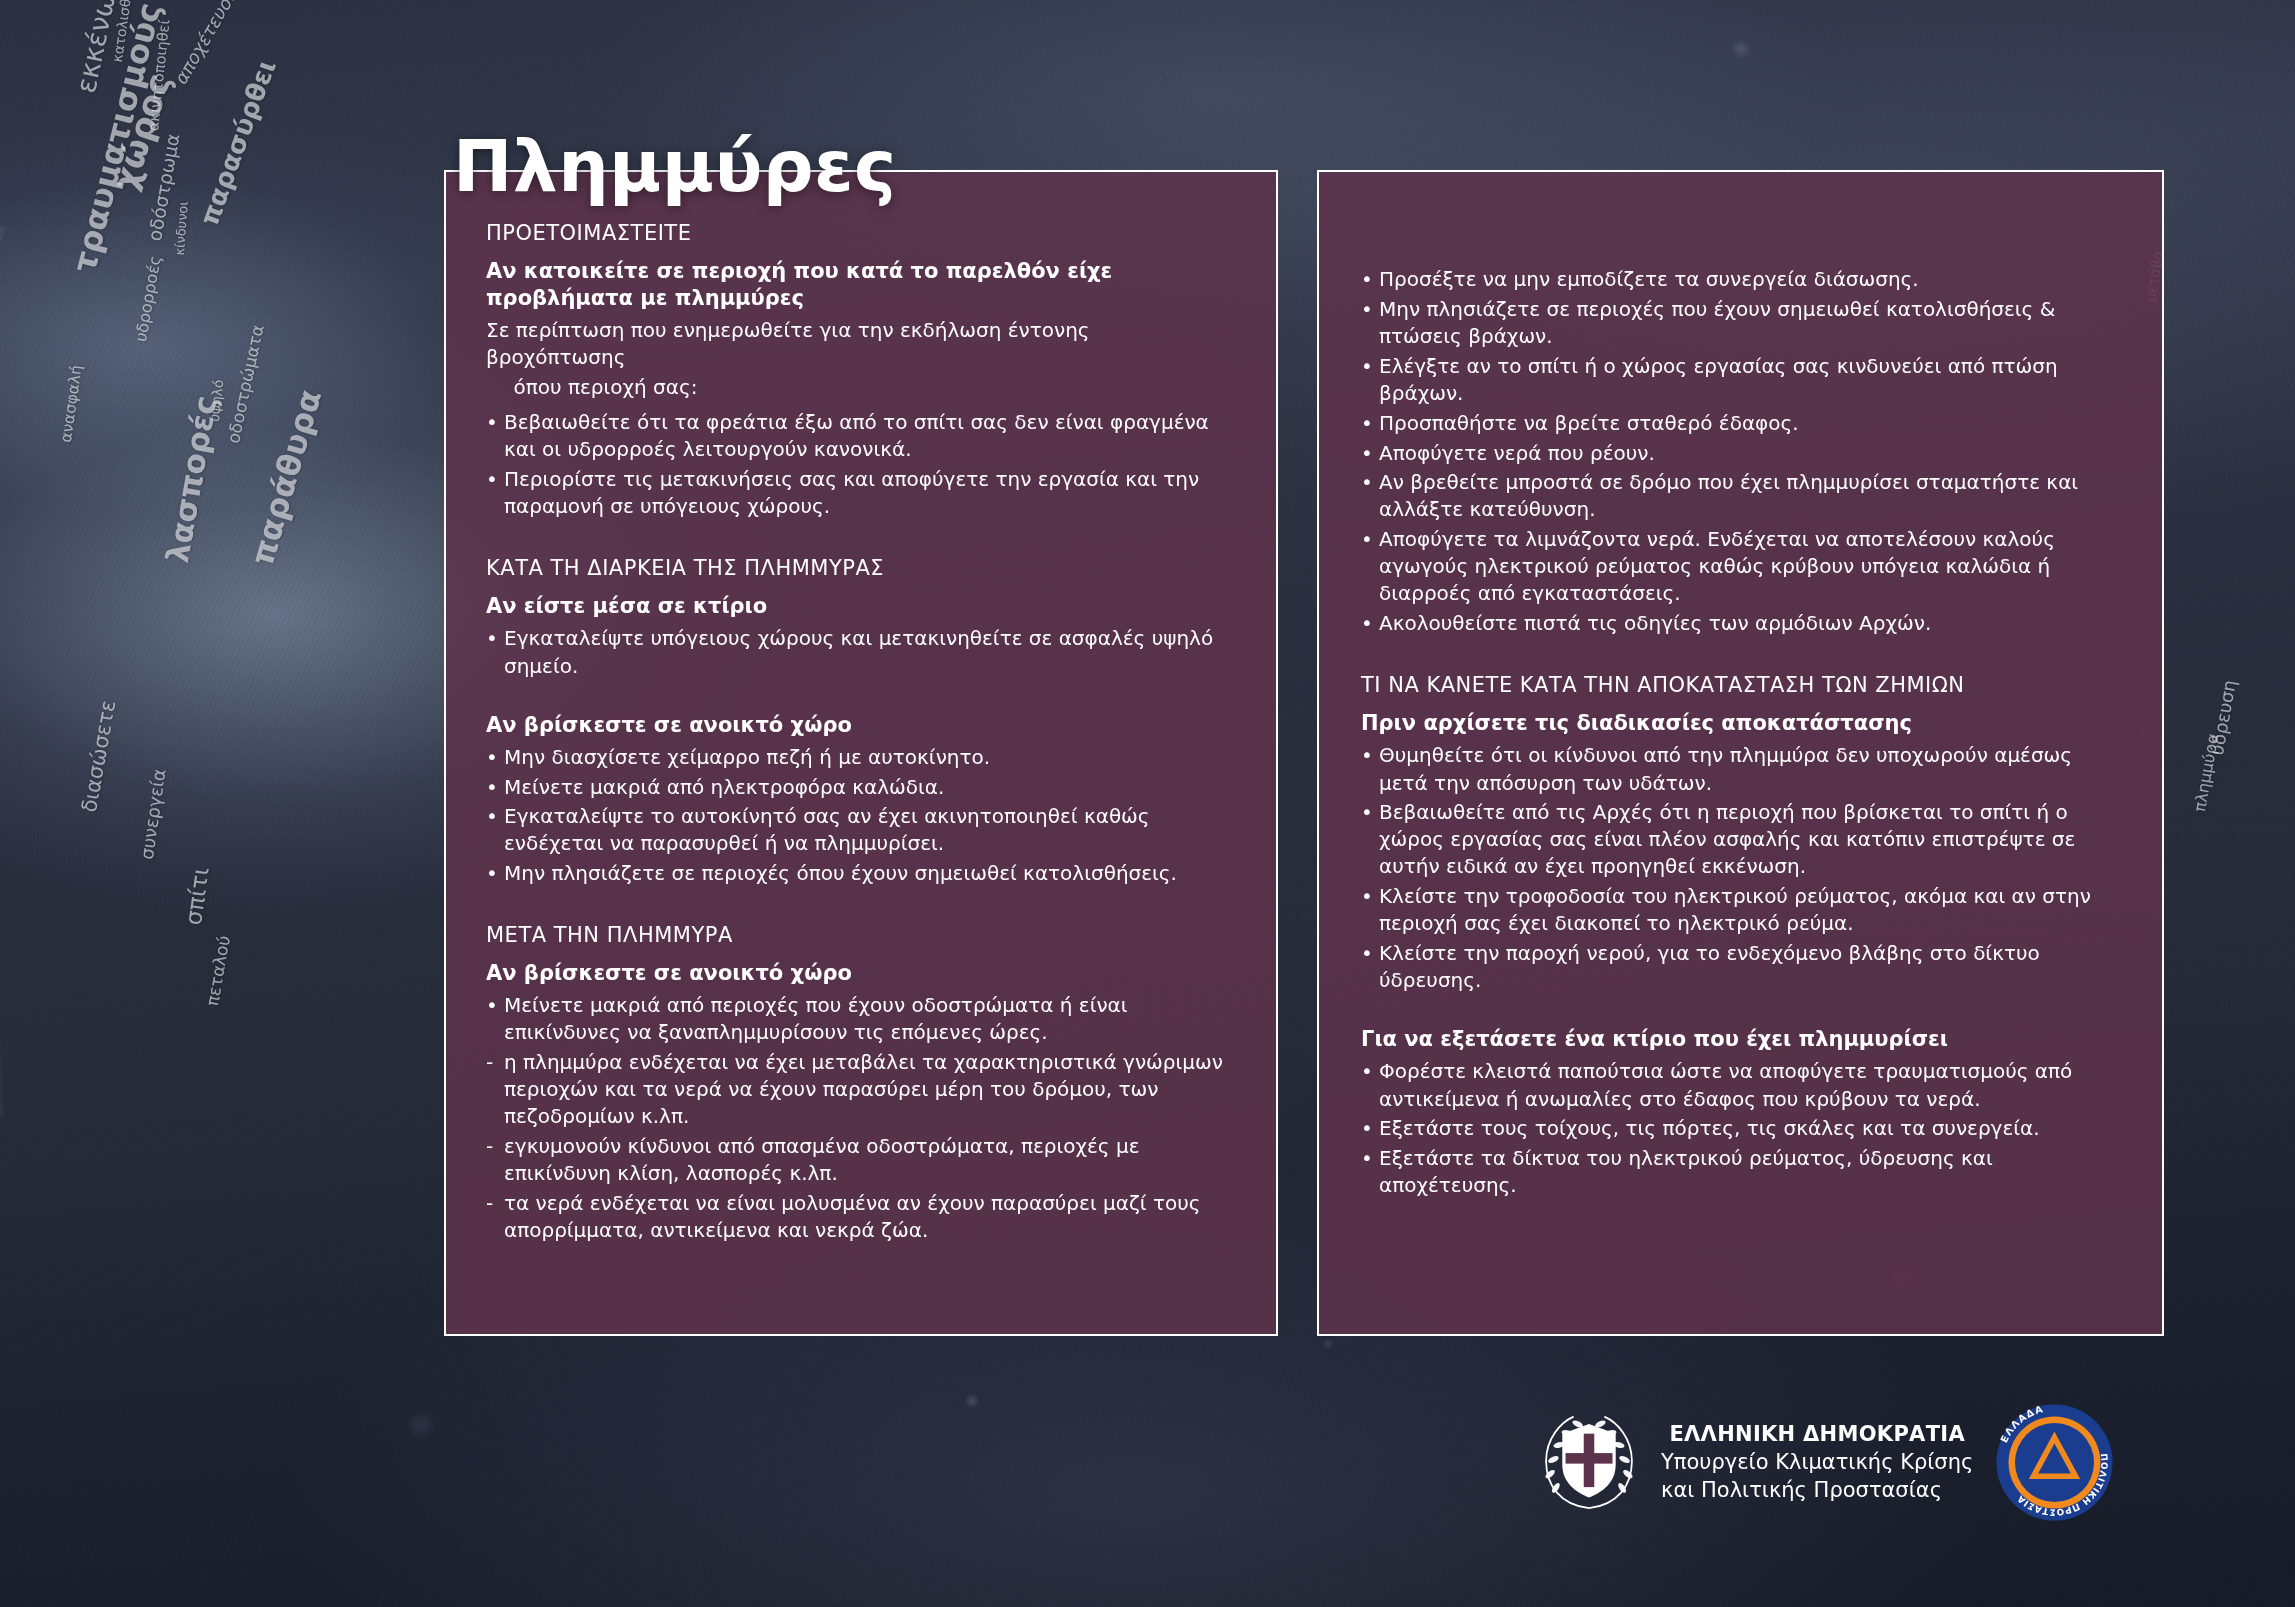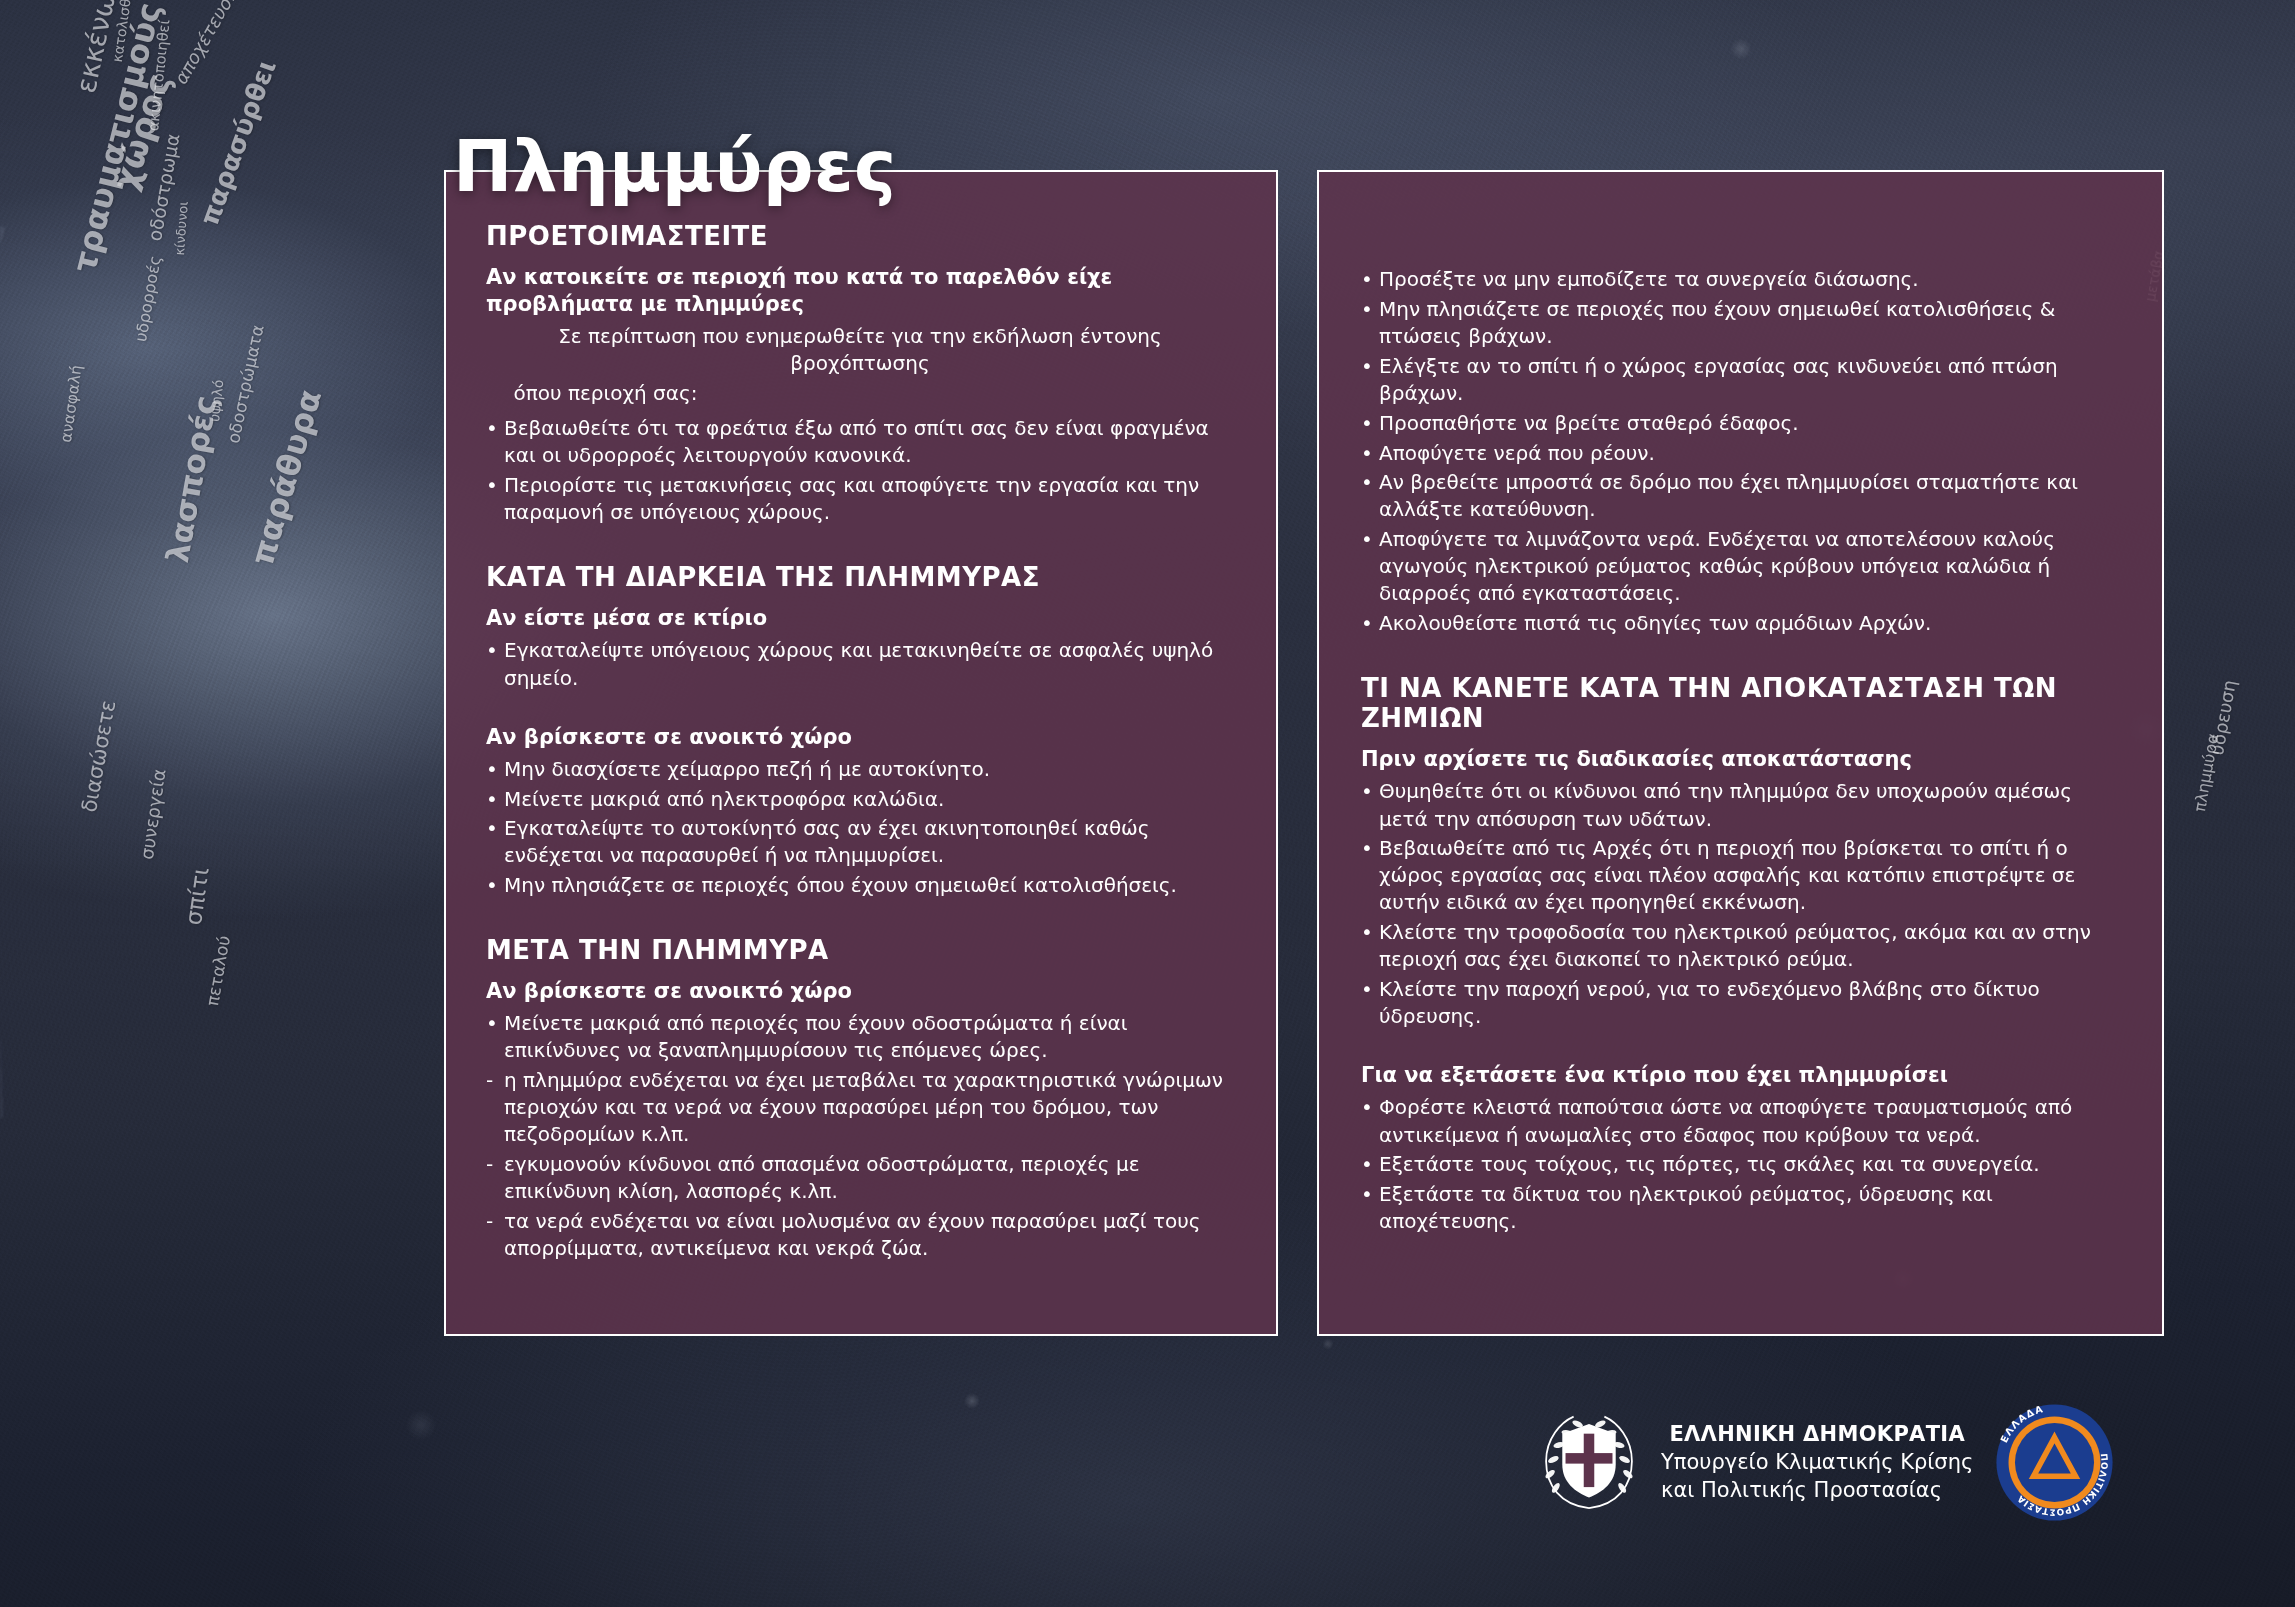--- a/index.html
+++ b/index.html
@@ -107,38 +107,37 @@
   }
   .panel-right {
     left: 1317px;
     top: 170px;
     width: 847px;
     height: 1166px;
     padding: 49px 37px 24px 42px;
   }
 
   .sec-head {
-    font-size: 26px;
-    font-weight: bold;
+    font-size: 21px;
+    font-weight: normal;
     letter-spacing: 0.5px;
     margin: 0 0 13px 0;
   }
   .sec-head.spaced { margin-top: 36px; }
   .sub-head {
     font-size: 21px;
     font-weight: bold;
     margin: 0 0 4.9px 0;
     line-height: 1.30;
   }
   .sub-head.spaced { margin-top: 32px; }
   .para {
     font-size: 20px;
     line-height: 1.34;
     margin: 0 0 3.2px 0;
-    text-align: center;
   }
   .para-ind {
     font-size: 20px;
     line-height: 1.34;
     margin: 0 0 8px 0;
     padding-left: 27.5px;
   }
   ul.bullets {
     list-style: none;
     margin: 3.2px 0 0 0;

